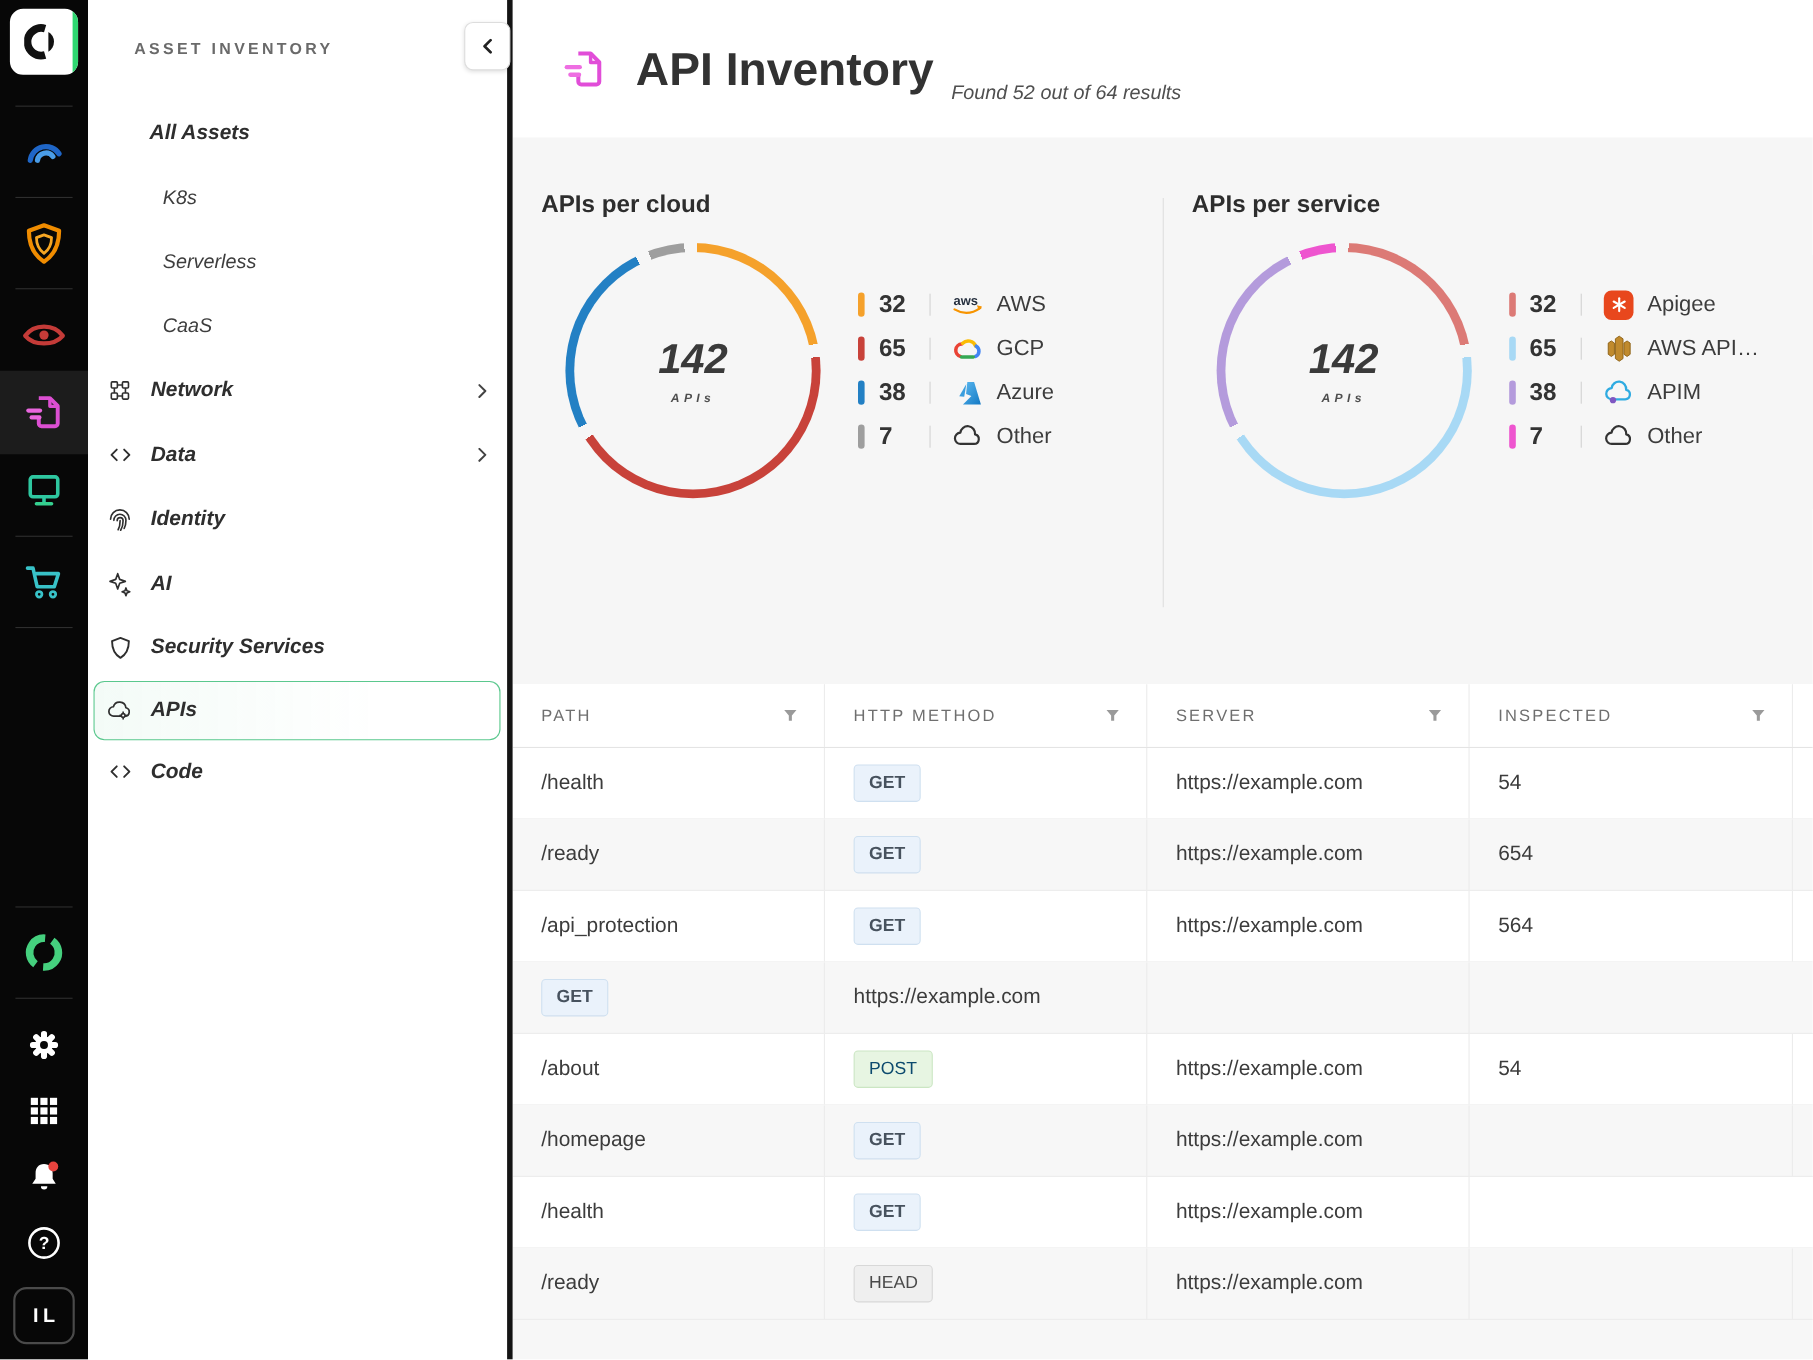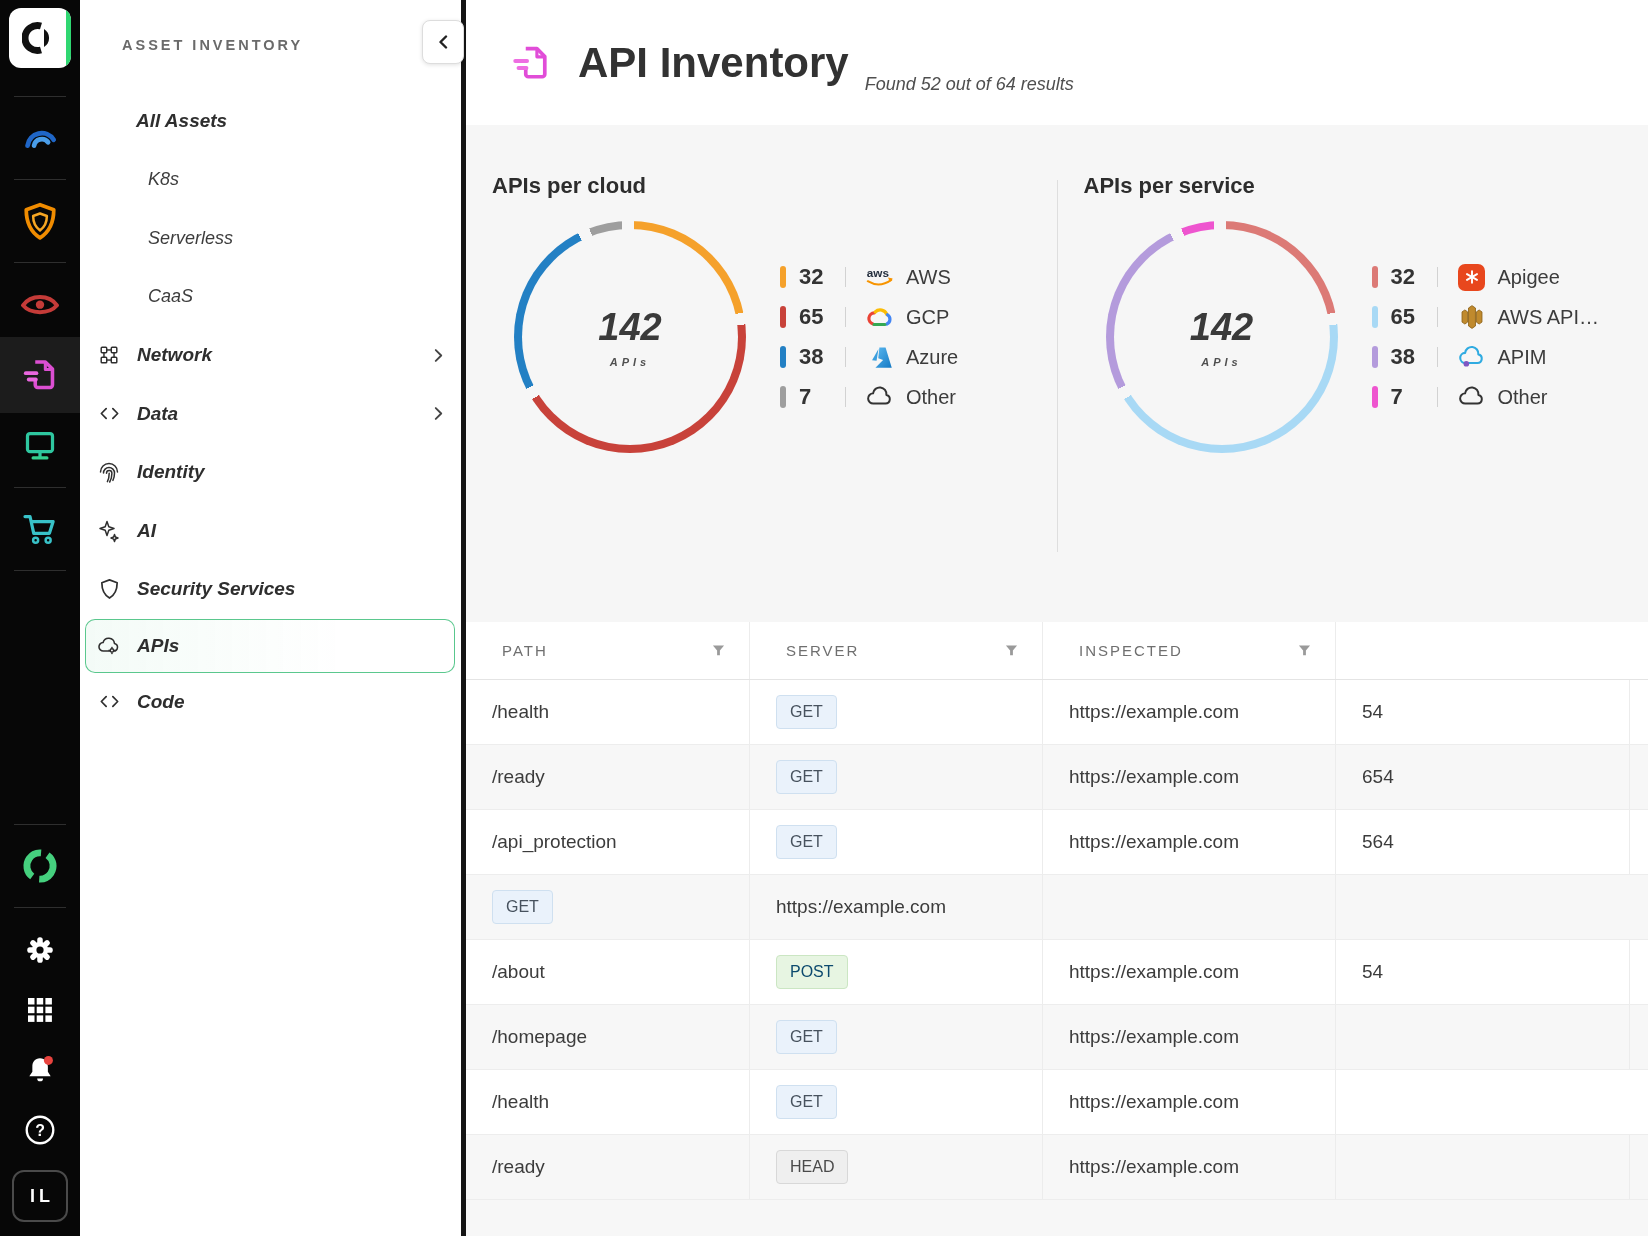--- a/index.html
+++ b/index.html
@@ -64,28 +64,28 @@
   .legend-num { font-size:22px; font-weight:bold; color:#333; margin-left:13px; width:46px; }
   .legend-sep { width:1px; height:20px; background:#d2d2d2; margin-right:18px; }
   .legend-ic { width:32px; height:28px; display:flex; align-items:center; justify-content:center; margin-right:10px; }
   .legend-label { font-size:20px; color:#3c3c3c; white-space:nowrap; }
   .apigee-box { width:27px; height:27px; border-radius:7px; background:#e8471d; display:flex; align-items:center; justify-content:center; }
 
   
   .table { flex:1; display:flex; flex-direction:column; min-height:0; }
   .thead, .trow { display:grid; grid-template-columns:284px 293px 293px 294px 1fr; }
   .thead { height:58px; flex:0 0 58px; border-bottom:1px solid #e4e4e4; background:#fff; }
-  .th { display:flex; align-items:center; padding-left:26px; position:relative; border-right:1px solid #ececec;margin-left:10px; }
+  .th { display:flex; align-items:center; padding-left:26px; position:relative; border-right:1px solid #ececec; }
   .th-label { font-size:15px; letter-spacing:2px; color:#6f6f6f; }
   .th .funnel { position:absolute; right:24px; cursor:pointer; }
   .trow { height:65px; flex:0 0 65px; border-bottom:1px solid #ededed; cursor:pointer; }
   .trow:nth-child(odd) { background:#f7f7f7; }
   .td { display:flex; align-items:center; padding-left:26px; border-right:1px solid #ececec; font-size:19px; color:#3c3c3c; overflow:hidden;}
   .badge { font-size:16px; padding:7px 13px; border-radius:4px; border:1px solid; }
-  .badge.get  { background:#eaf2fb; border-color:#cfe0f0; color:#47525e; }
+  .badge.get  { background:#eaf2fb; border-color:#cfe0f0; color:#47525e;font-weight:bold; }
   .badge.post { background:#e7f5e2; border-color:#cbe6c3; color:#0c4a6e; }
   .badge.head { background:#efefef; border-color:#d8d8d8; color:#4a4a4a; }
   .tfiller { flex:1; background:#f7f7f7; }
 </style>
 </head>
 <body>
 
 <div class="app">
 
   <div class="rail">
@@ -493,20 +493,26 @@
 
           </div>
         </div>
       </div>
     </div>
 
     <div class="table">
       <div class="thead">
         <div class="th">
           <span class="th-label">PATH</span>
+          <svg class="funnel" width="13" height="13" viewBox="0 0 14 13">
+              <path d="M1 1 h12 L8.5 6.5 v5 L5.5 11.5 v-5 Z" fill="#9a9a9a"></path>
+            </svg>
+        </div>
+        <div class="th">
+          <span class="th-label">HTTP METHOD</span>
           <svg class="funnel" width="13" height="13" viewBox="0 0 14 13">
               <path d="M1 1 h12 L8.5 6.5 v5 L5.5 11.5 v-5 Z" fill="#9a9a9a"></path>
             </svg>
         </div>
         <div class="th">
           <span class="th-label">SERVER</span>
           <svg class="funnel" width="13" height="13" viewBox="0 0 14 13">
               <path d="M1 1 h12 L8.5 6.5 v5 L5.5 11.5 v-5 Z" fill="#9a9a9a"></path>
             </svg>
         </div>

